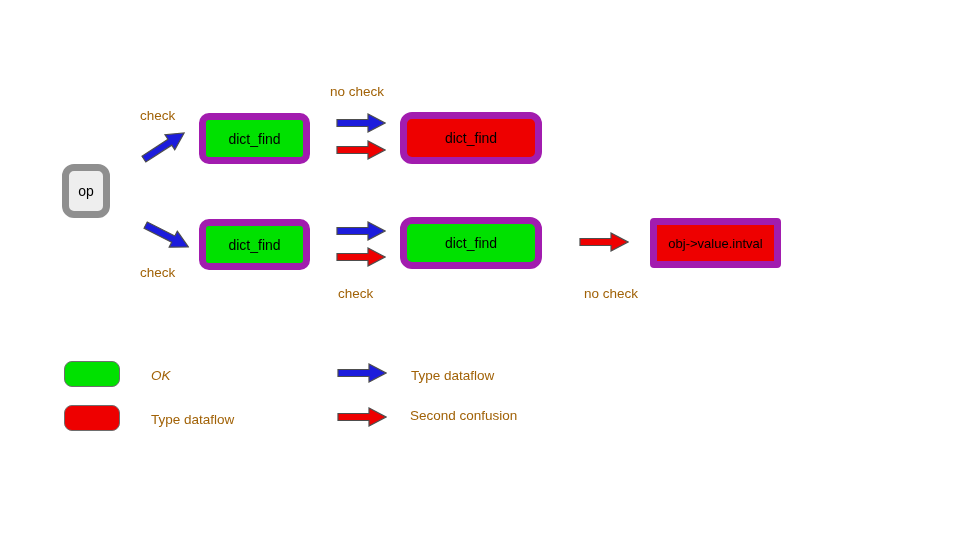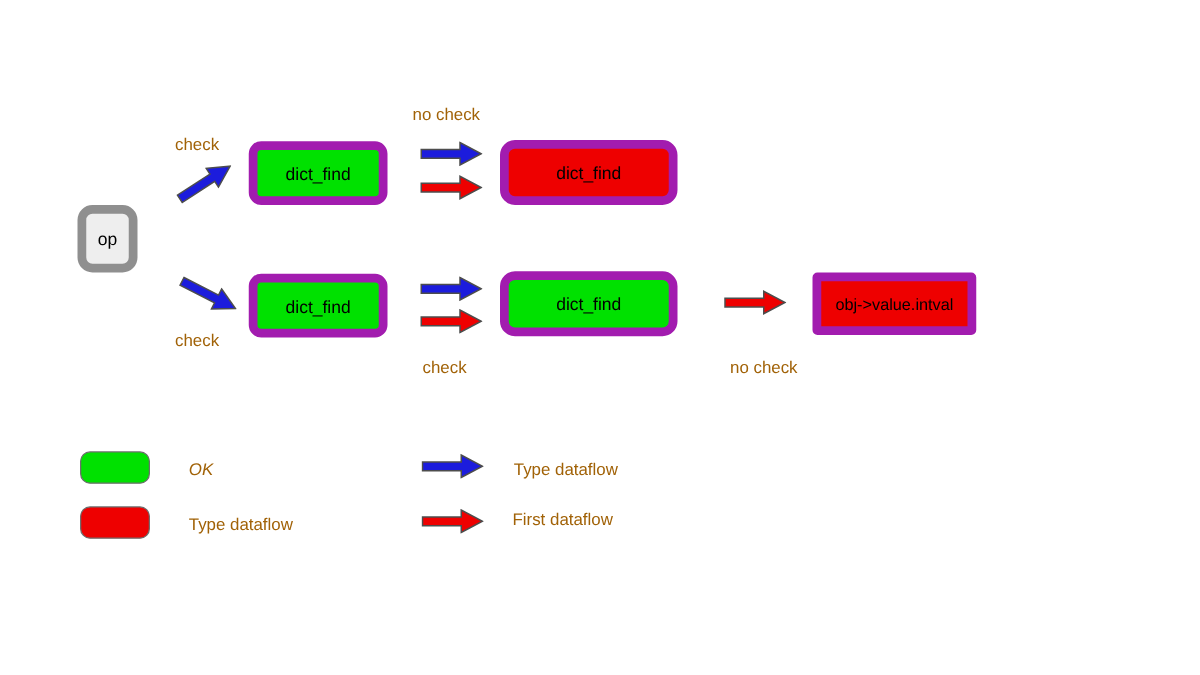--- a/index.html
+++ b/index.html
@@ -144,15 +144,15 @@
       <polygon points="1,6.5 32,6.5 32,1 49,10 32,19 32,13.5 1,13.5" stroke="#4d4d4d" stroke-width="1.2" fill="#1c1cdc"></polygon>
     </svg>
   </div>
   <div class="flow-label" style="left:411px; top:368px;">Type dataflow</div>
 
   <div class="arrow" style="left:337px; top:407px;">
     <svg viewBox="0 0 50 20">
       <polygon points="1,6.5 32,6.5 32,1 49,10 32,19 32,13.5 1,13.5" stroke="#4d4d4d" stroke-width="1.2" fill="#ee0000"></polygon>
     </svg>
   </div>
-  <div class="flow-label" style="left:410px; top:408px;">First dataflow</div>
+  <div class="flow-label" style="left:410px; top:408px;">Second confusion</div>
 
 </div>
 
 </body></html>

